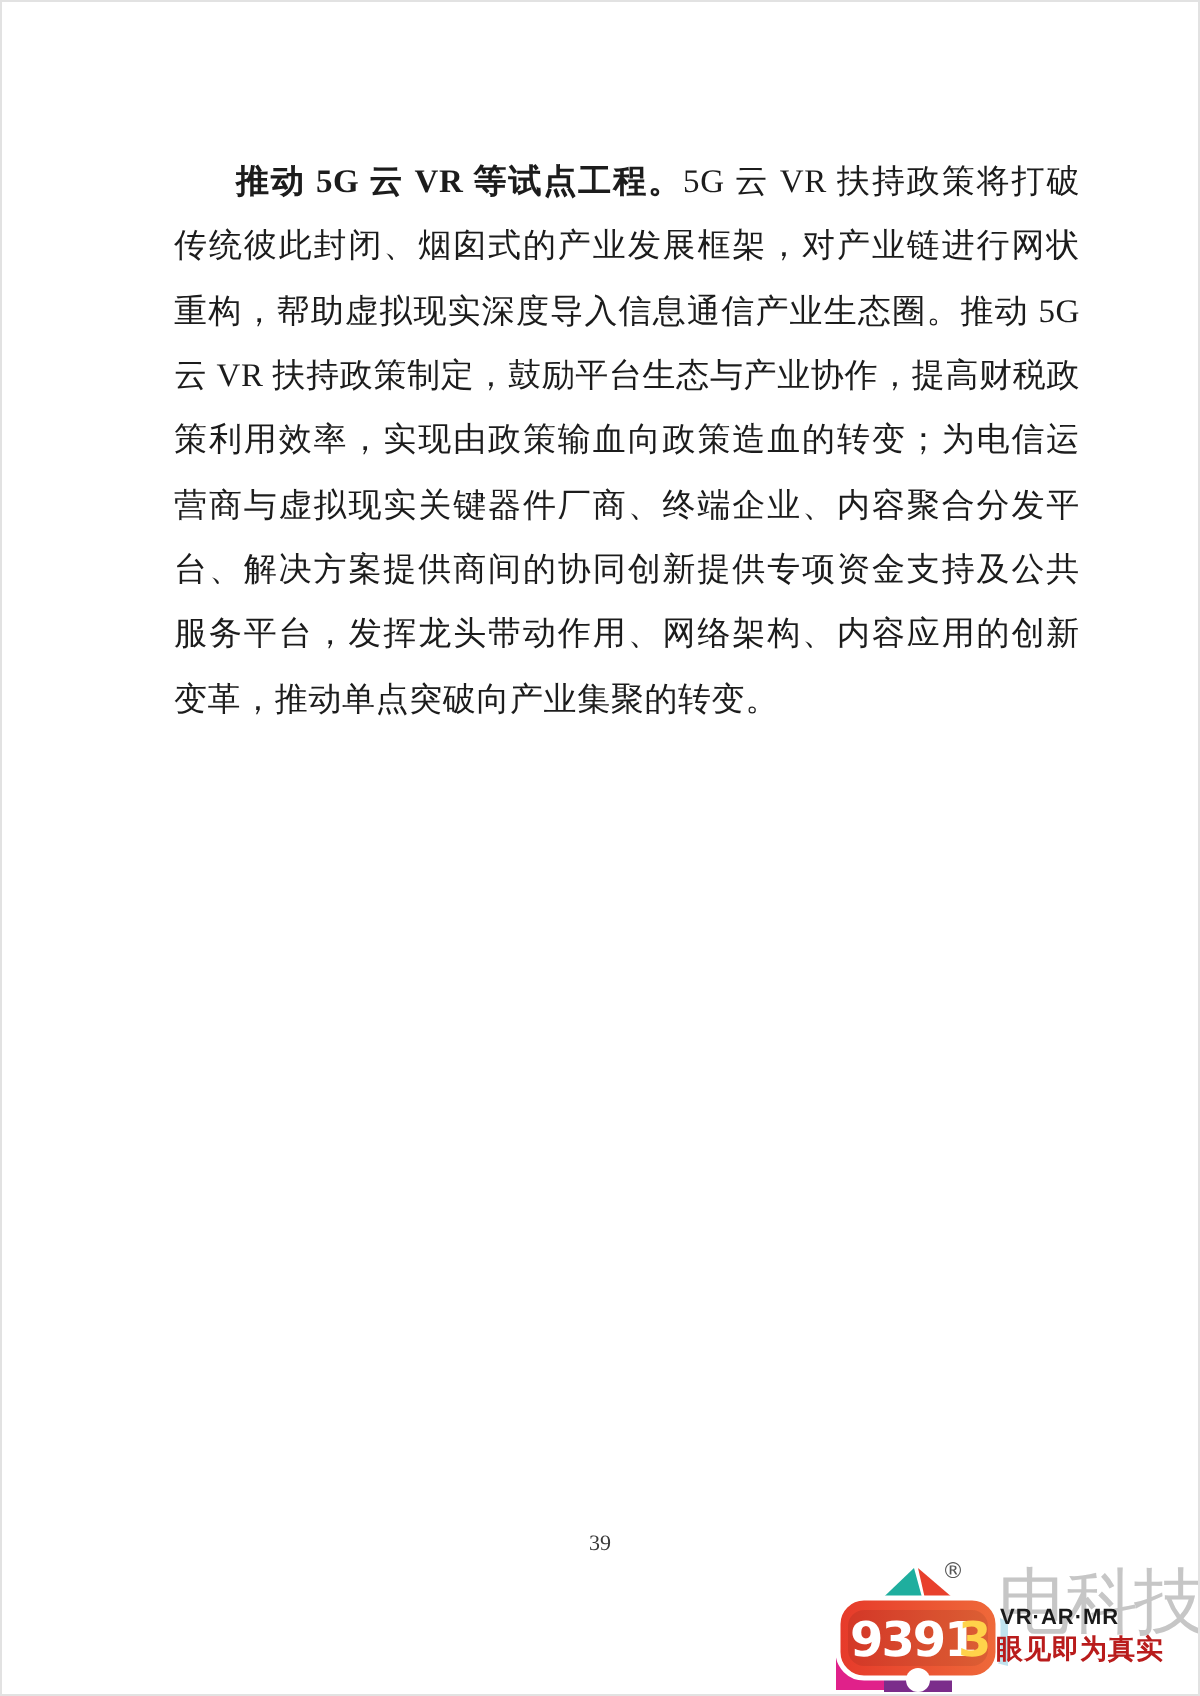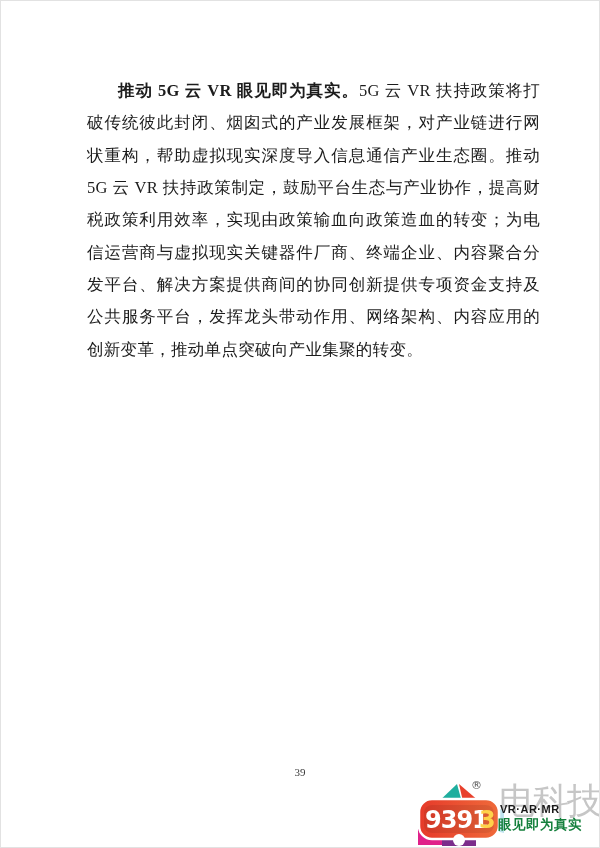--- a/index.html
+++ b/index.html
@@ -88,37 +88,37 @@
   }
   .slogan {
     position: absolute;
     left: 82px;
     top: 37px;
     z-index: 3;
     font-family: "Liberation Sans", "DejaVu Sans", sans-serif;
     font-weight: 800;
     font-size: 13.5px;
     letter-spacing: 0.5px;
-    color: #15803d;
+    color: #b91c1c;
     white-space: nowrap;
   }
   .digits {
     font-family: "DejaVu Sans", "Liberation Sans", sans-serif;
     font-weight: bold;
     font-size: 24px;
     letter-spacing: -1px;
   }
 </style>
 </head>
 <body>
 
 <div class="page">
 
   <div class="content">
-    <p class="para indent"><span class="bold-lead">推动 5G 云 VR 眼见即为真实。</span><span>5G 云 VR 扶持政策将打破传统彼此封闭、烟囱式的产业发展框架，对产业链进行网状重构，帮助虚拟现实深度导入信息通信产业生态圈。推动 5G 云 VR 扶持政策制定，鼓励平台生态与产业协作，提高财税政策利用效率，实现由政策输血向政策造血的转变；为电信运营商与虚拟现实关键器件厂商、终端企业、内容聚合分发平台、解决方案提供商间的协同创新提供专项资金支持及公共服务平台，发挥龙头带动作用、网络架构、内容应用的创新变革，推动单点突破向产业集聚的转变。</span></p>
+    <p class="para indent"><span class="bold-lead">推动 5G 云 VR 等试点工程。</span><span>5G 云 VR 扶持政策将打破传统彼此封闭、烟囱式的产业发展框架，对产业链进行网状重构，帮助虚拟现实深度导入信息通信产业生态圈。推动 5G 云 VR 扶持政策制定，鼓励平台生态与产业协作，提高财税政策利用效率，实现由政策输血向政策造血的转变；为电信运营商与虚拟现实关键器件厂商、终端企业、内容聚合分发平台、解决方案提供商间的协同创新提供专项资金支持及公共服务平台，发挥龙头带动作用、网络架构、内容应用的创新变革，推动单点突破向产业集聚的转变。</span></p>
   </div>
 
   <div class="page-number">39</div>
 
   <div class="logo">
     <span class="watermark">电科技</span>
 
     <svg class="mark" width="92" height="66" viewBox="0 0 92 66">
       <defs>
         <linearGradient id="gg" x1="0" y1="0" x2="1" y2="0">

